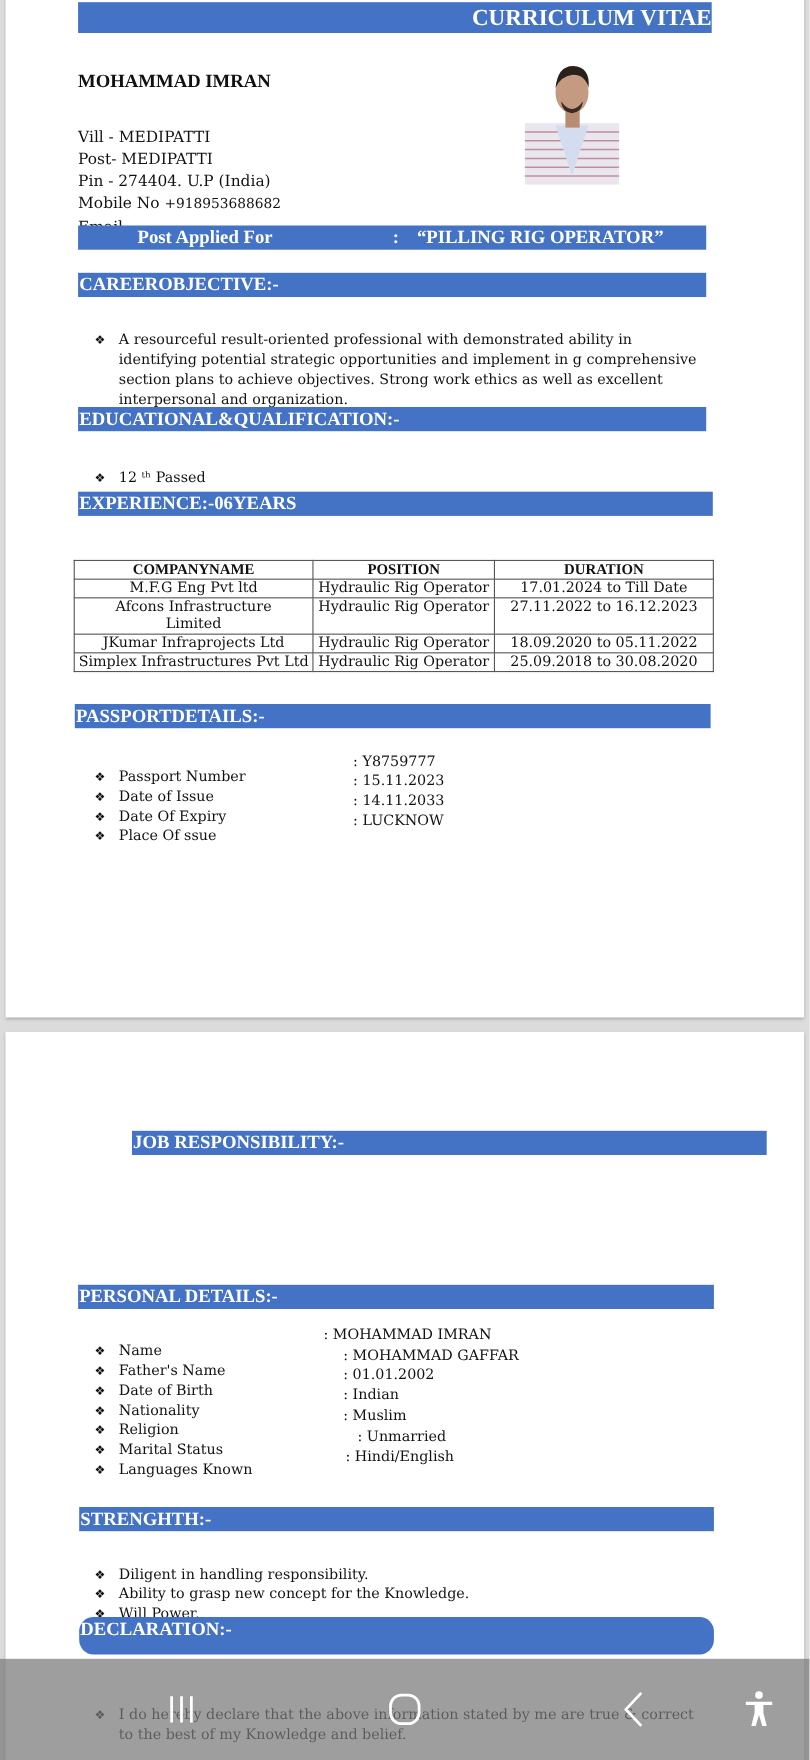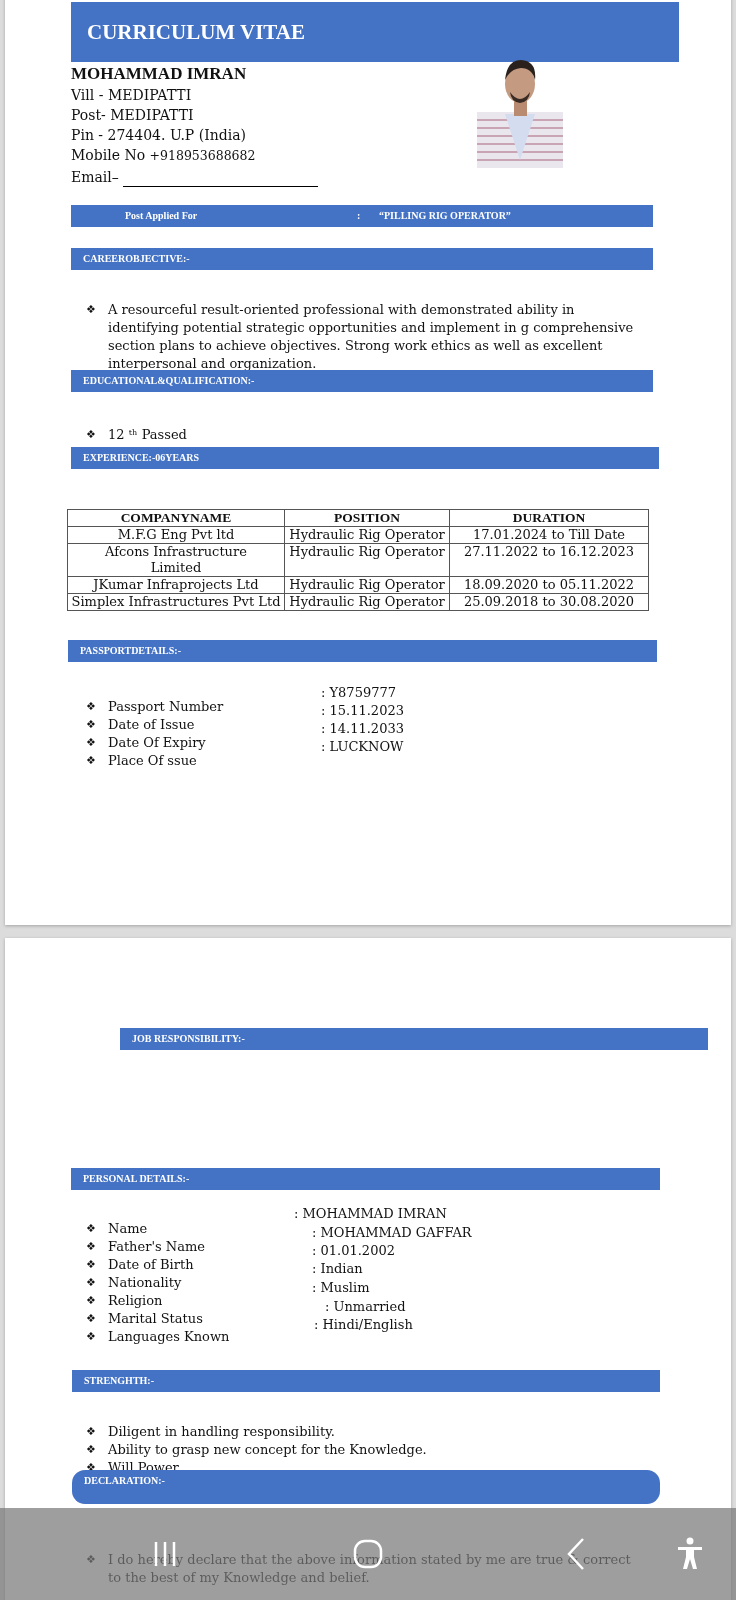--- a/index.html
+++ b/index.html
@@ -12,29 +12,29 @@
   .page {
     position: absolute; left: 5px; width: 726px; background: #fff;
     box-shadow: 0 1px 3px rgba(0,0,0,0.25);
   }
   #page1 { top: -5px; height: 930px; }
   #page2 { top: 938px; height: 700px; }
   .abs { position: absolute; }
   .bar {
     position: absolute; background: #4472c4; color: #fff;
     font-family: "Liberation Serif", "DejaVu Serif", serif; font-weight: bold;
-    font-size: 10px; line-height: 22px; height: 22px; padding-left: 12px;
+    font-size: 17px; line-height: 22px; height: 22px; padding-left: 1px;
     white-space: nowrap; overflow: hidden;
   }
   .title-bar {
     left: 66px; top: 7px; width: 576px; height: 28px; line-height: 28px;
-    font-size: 21px; text-align: left; padding: 16px;
+    font-size: 21px; text-align: right; padding: 0;
   }
   .name { font-family: "Liberation Serif", serif; font-weight: bold; font-size: 17px; }
-  .line { font-size: 14px; line-height: 20px; }
+  .line { font-size: 14px; line-height: 20px; margin-top: 30px; }
   .small { font-size: 12.5px; text-align: right; }
   .email-line { display: inline-block; width: 195px; border-bottom: 1.5px solid #000; vertical-align: bottom; margin-left: 4px; height: 14px; }
   .photo { position: absolute; left: 472px; top: 57px; width: 86px; height: 116px; }
   ul.b { list-style: none; margin: 12px; padding: 0; }
   ul.b li { position: relative; padding-left: 22px; font-size: 13px; line-height: 18px; }
   ul.b li::before { content: "\2756"; position: absolute; left: 0; top: 0; font-size: 11px; }
   .kv { position: absolute; font-size: 13px; line-height: 18px; }
   table.exp { position: absolute; left: 62px; top: 514px; width: 582px; border-collapse: collapse; font-size: 13px; line-height: 16px; }
   table.exp th, table.exp td { border: 1px solid #555; text-align: center; padding: 0 2px; vertical-align: top; }
   table.exp th { font-weight: bold; font-family: "Liberation Serif", serif; font-size: 13.5px; }

